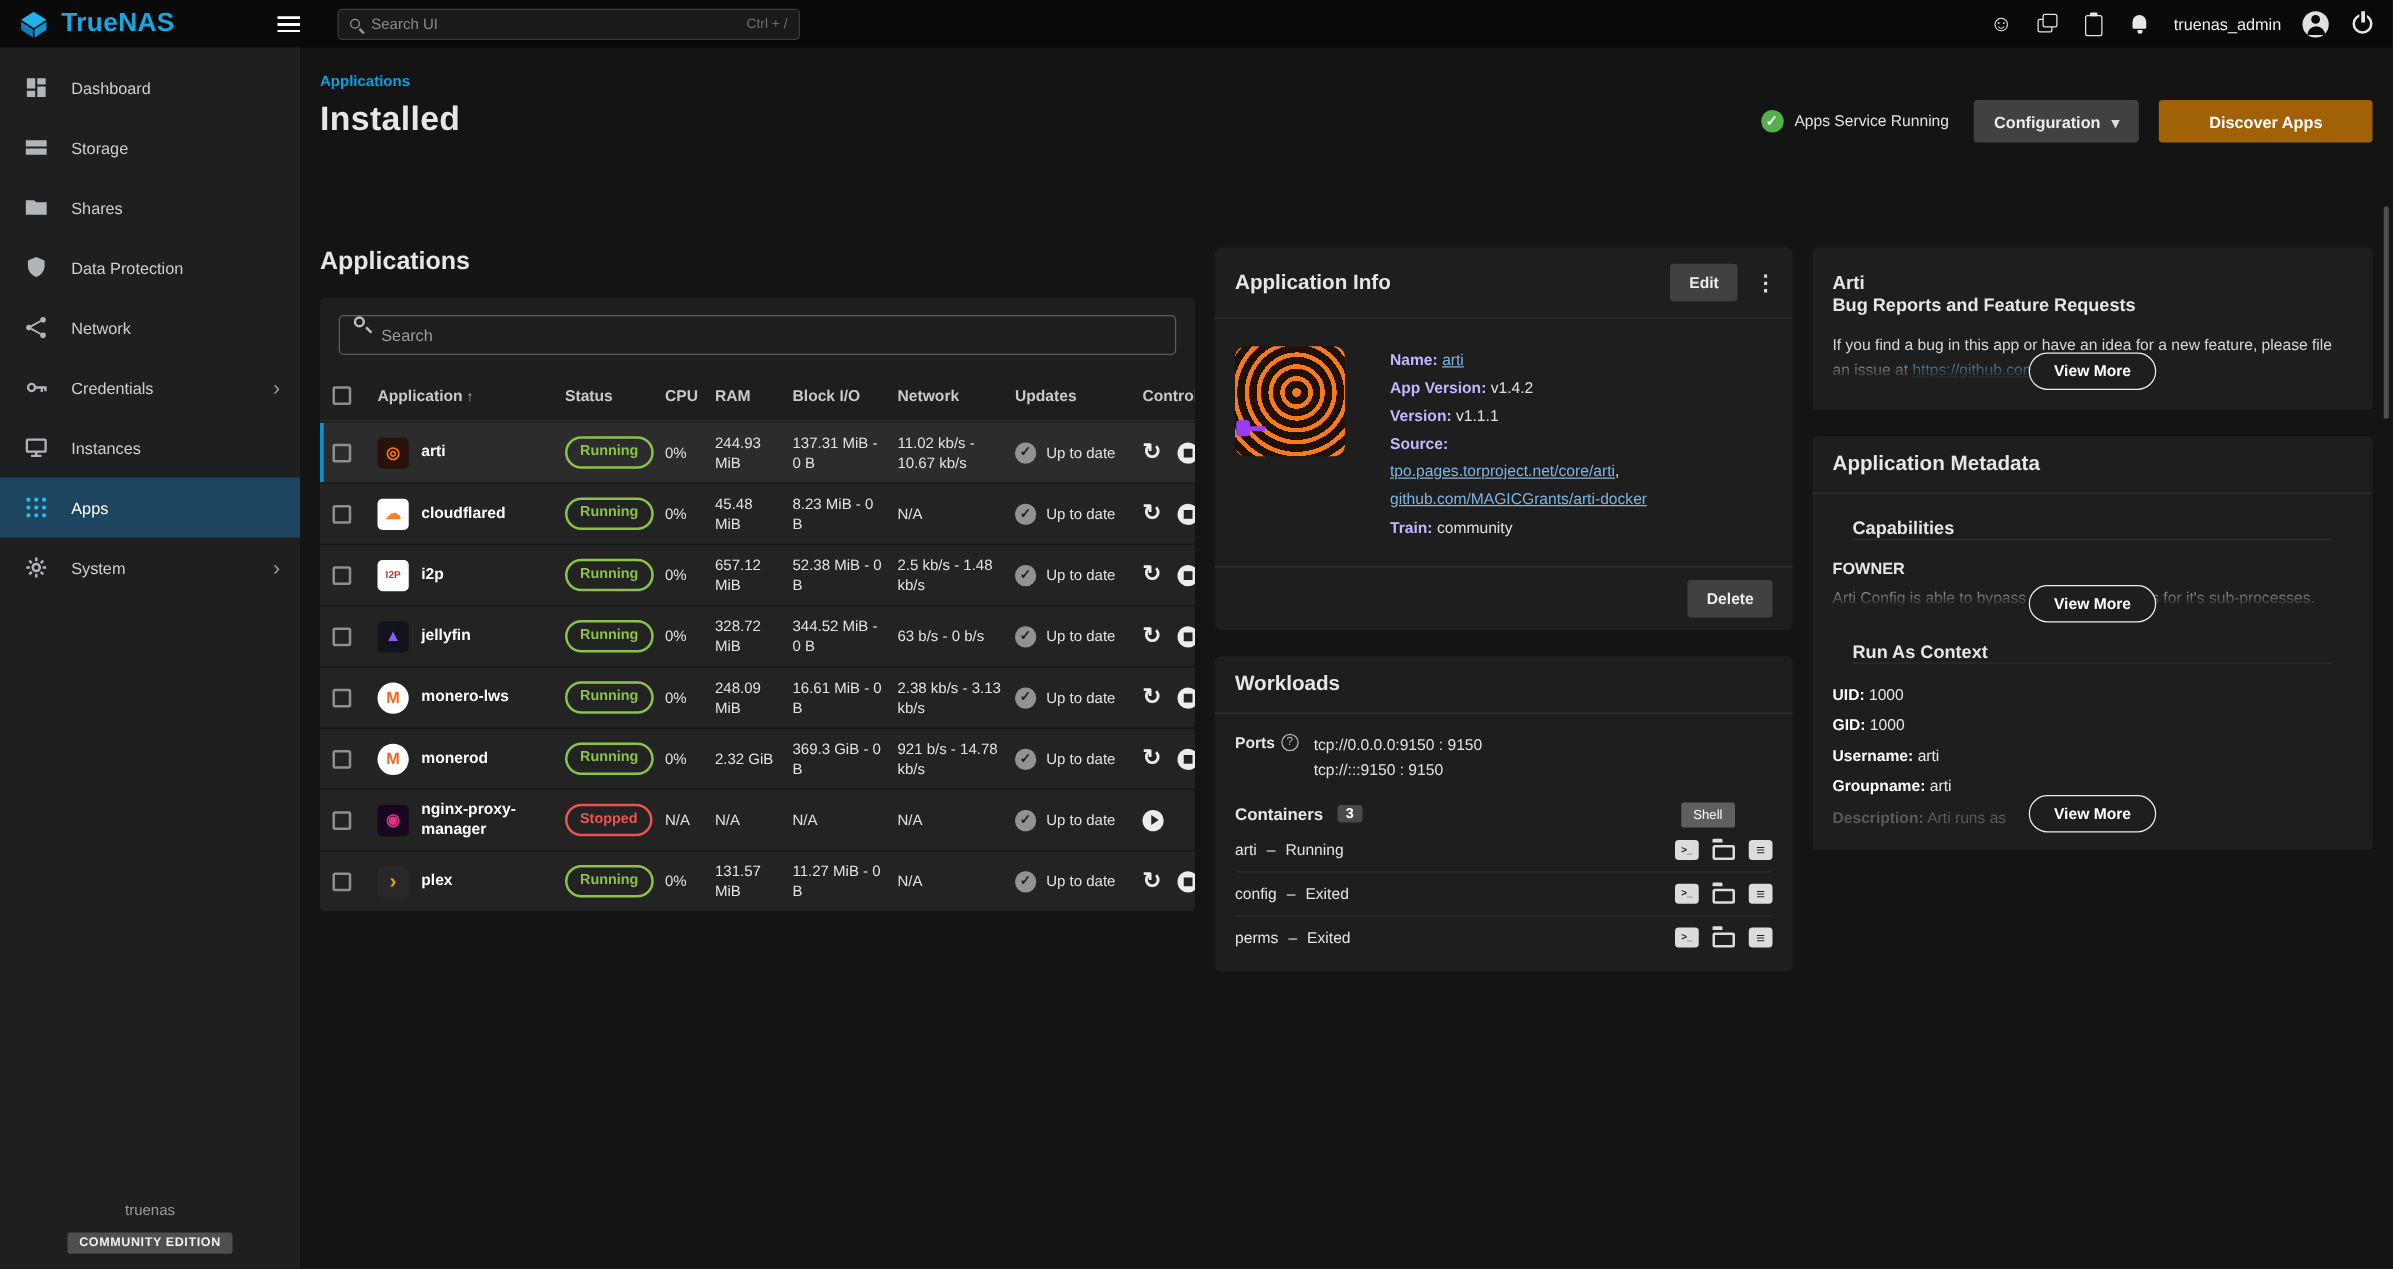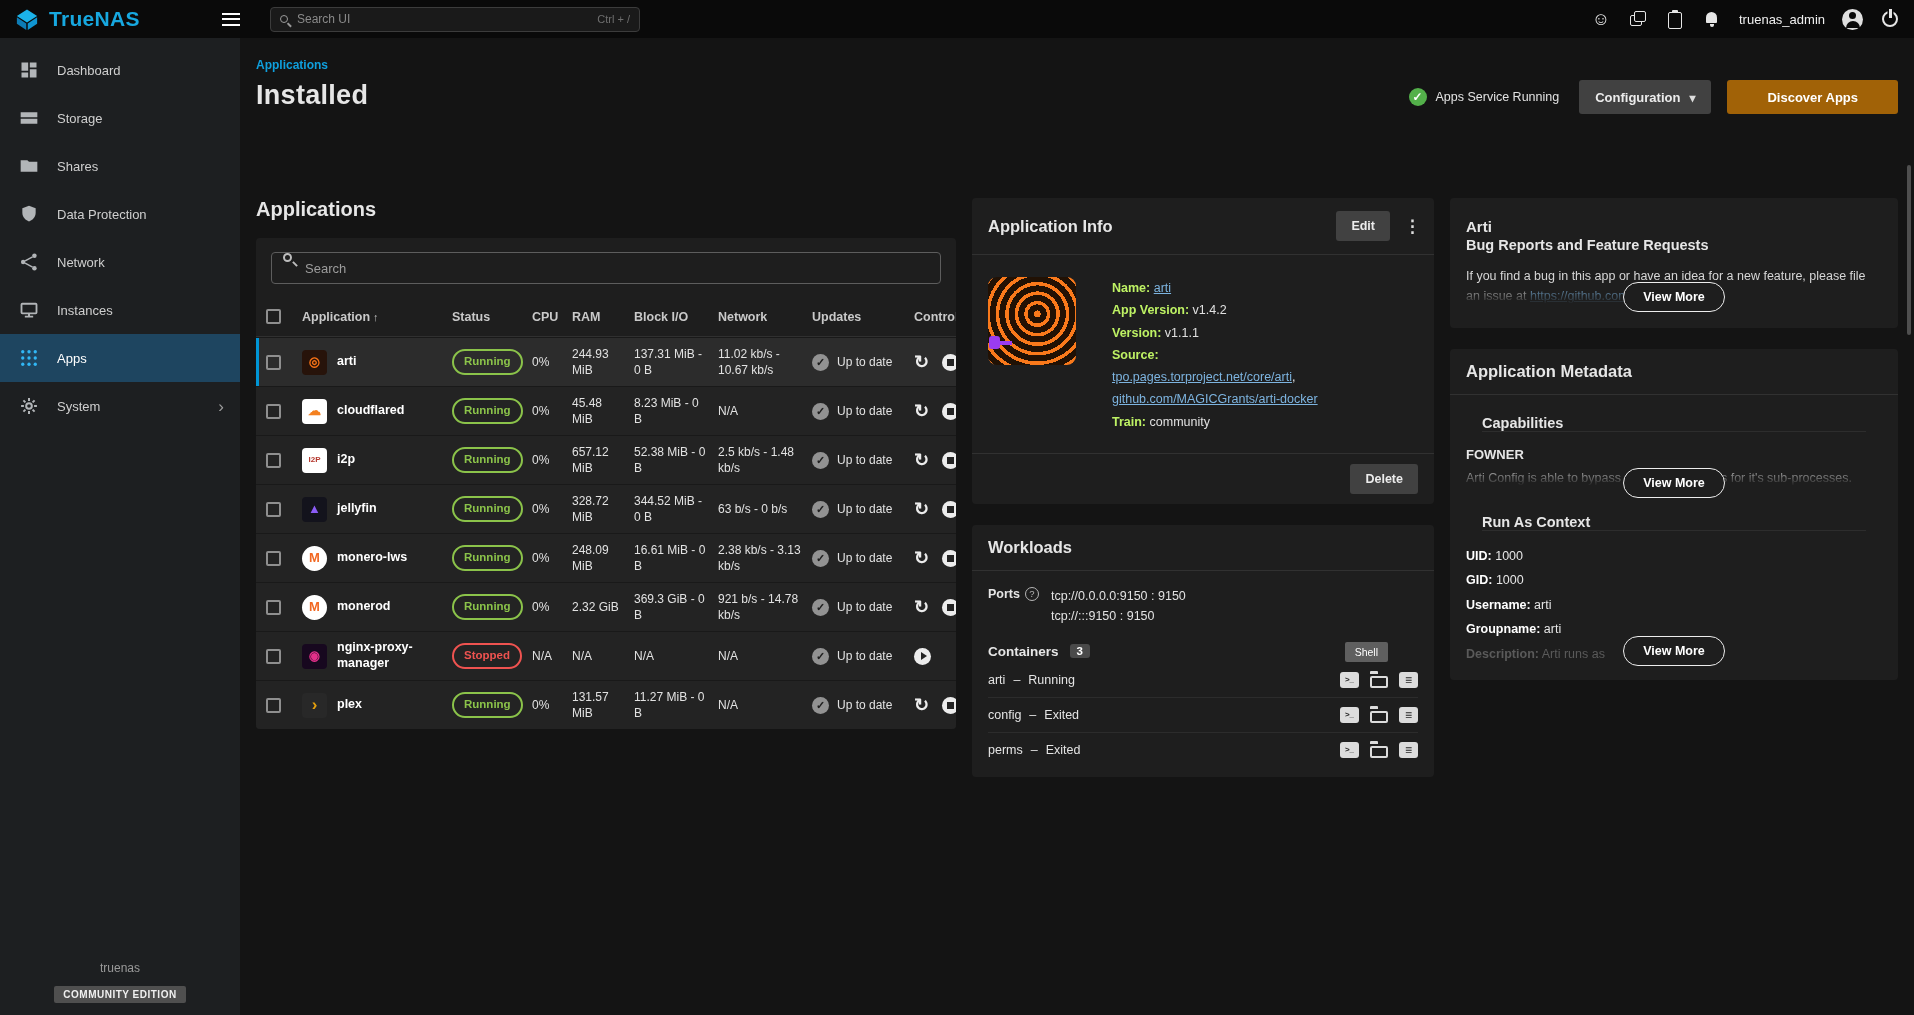--- a/index.html
+++ b/index.html
@@ -119,21 +119,21 @@
   .kebab::before{content:"⋮";font-size:17px;font-weight:bold}
 
   
   .appinfo-body{display:flex;padding:22px 16px 20px;gap:36px}
   .arti-tile{width:88px;height:88px;border-radius:9px;flex:none;position:relative;
     background:repeating-radial-gradient(circle at 56% 42%,#f9791b 0 3.5px,#211104 3.5px 9.5px)}
   .arti-key{position:absolute;left:1px;bottom:16px;width:24px;height:13px}
   .arti-key::before{content:"";position:absolute;left:0;top:0;width:11px;height:13px;background:#9a3cf0;border-radius:3px}
   .arti-key::after{content:"";position:absolute;left:10px;top:4.5px;width:13px;height:4px;background:#9a3cf0}
   .fields{font-size:12.5px;line-height:1.78;max-width:300px}
-  .flabel{font-weight:bold;color:#bef264}
+  .flabel{font-weight:bold;color:#c4b5fd}
   .fval{color:#e0e0e0}
   a.flink{color:#7db4e0;text-decoration:underline;cursor:pointer}
   .card-footer{border-top:1px solid #313131;padding:10px 16px;display:flex;justify-content:flex-end}
 
   
   .wl-body{padding:15px 16px 10px}
   .ports-row{display:flex;gap:12px;font-size:12.5px}
   .ports-label-wrap{display:flex;align-items:flex-start;gap:3px;font-weight:bold;padding-top:1px}
   .help{width:14px;height:14px;border:1.5px solid #b5b5b5;border-radius:50%;display:inline-flex;align-items:center;
     justify-content:center;font-size:9.5px;color:#b5b5b5;cursor:pointer;margin-left:2px;font-weight:normal}
@@ -240,20 +240,28 @@
       <svg class="nav-icon" viewBox="0 0 24 24">
           <circle fill="currentColor" cx="5" cy="12" r="2.7"></circle>
           <circle fill="currentColor" cx="18.5" cy="4.5" r="2.7"></circle>
           <circle fill="currentColor" cx="18.5" cy="19.5" r="2.7"></circle>
           <path stroke="currentColor" stroke-width="1.8" fill="none" d="M7.3 10.7l9-4.9M7.3 13.3l9 4.9"></path>
         </svg>
       <span>Network</span>
     </div>
     <div class="nav-item">
       <svg class="nav-icon" viewBox="0 0 24 24">
+          <circle cx="7.5" cy="12" r="3.4" fill="none" stroke="currentColor" stroke-width="2.2"></circle>
+          <path fill="currentColor" d="M11 10.9h11v2.2H11zM16.2 13.1h2.2v3.2h-2.2zM19.8 13.1h2.2v2.6h-2.2z"></path>
+        </svg>
+      <span>Credentials</span>
+      <span class="chev"></span>
+    </div>
+    <div class="nav-item">
+      <svg class="nav-icon" viewBox="0 0 24 24">
           <rect x="3" y="4.5" width="18" height="11.5" rx="1" fill="none" stroke="currentColor" stroke-width="2.2"></rect>
           <path fill="currentColor" d="M10.8 16h2.4v3h-2.4zM7 19h10v2H7z"></path>
         </svg>
       <span>Instances</span>
     </div>
     <div class="nav-item active">
       <svg class="nav-icon" viewBox="0 0 24 24">
           <g fill="currentColor">
             <circle cx="4.5" cy="4.5" r="2"></circle>
             <circle cx="12" cy="4.5" r="2"></circle>

